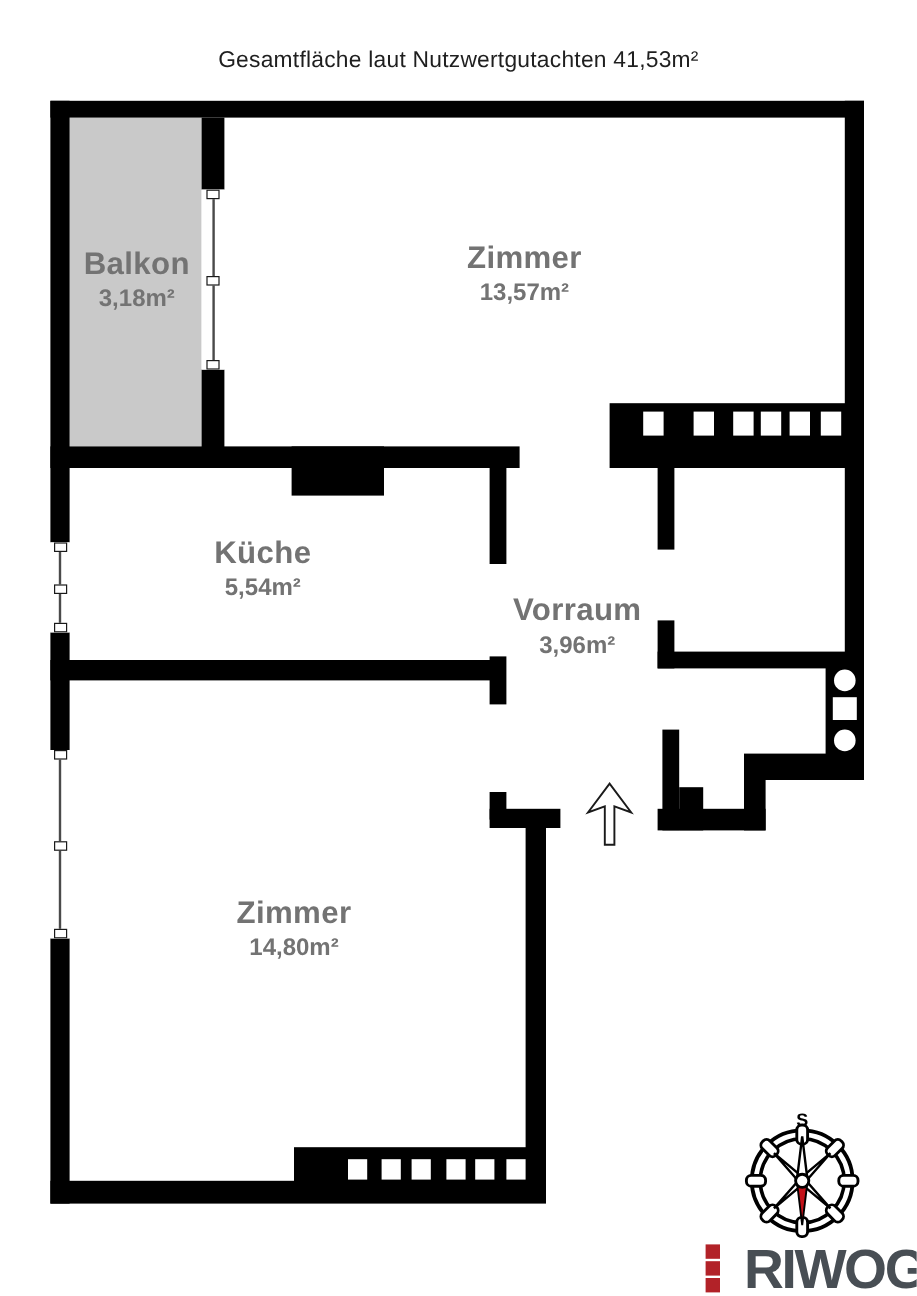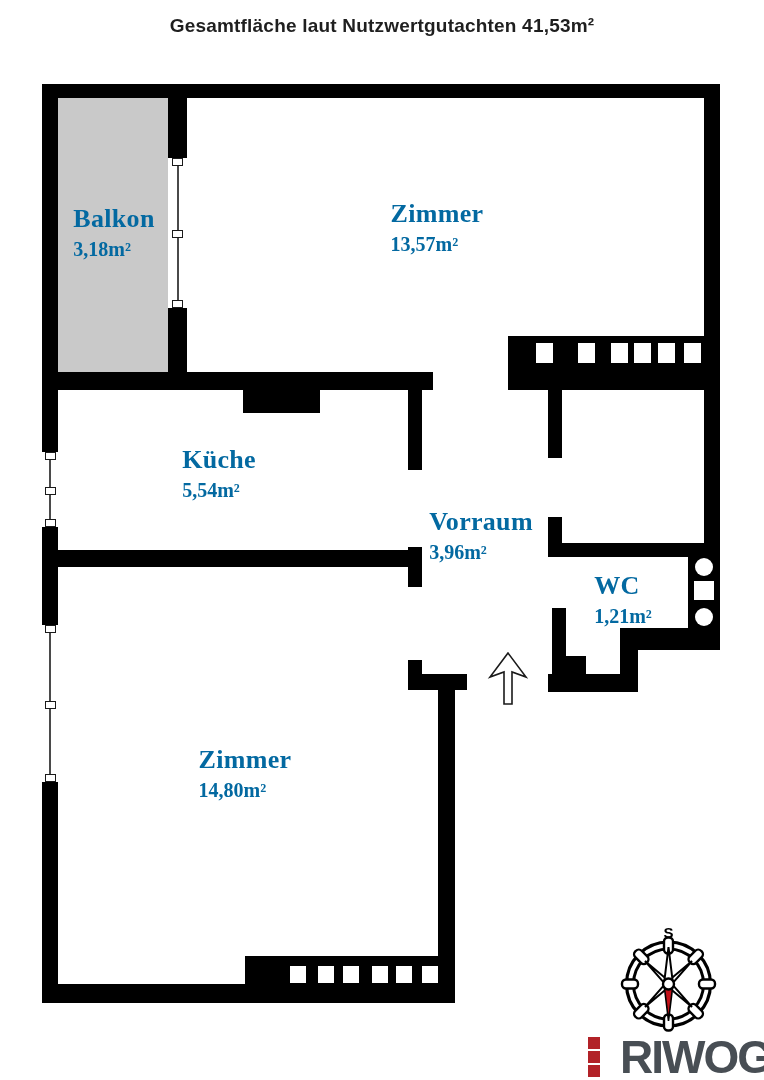--- a/index.html
+++ b/index.html
@@ -1,28 +1,28 @@
 <!DOCTYPE html>
 <html><head>
 <meta charset="utf-8">
 <style>
   html,body { margin:0; padding:0; background:#ffffff; }
   .page {
     position:relative; width:764px; height:1080px; background:#ffffff;
     font-family:"Liberation Sans", sans-serif; overflow:hidden;
   }
   .title {
-    position:absolute; left:0; top:15px; width:100%;
-    text-align:center; font-size:19px; font-weight:700; color:#1f1f1f;
+    position:absolute; left:0; top:40px; width:100%;
+    text-align:center; font-size:19px; font-weight:400; color:#1f1f1f;
     letter-spacing:.2px;
   }
   .w { position:absolute; background:#000000; }
   .balcony-fill { position:absolute; left:58px; top:98px; width:110px; height:274px; background:#c9c9c9; }
   .wsq { position:absolute; background:#ffffff; }
-  .room-label { position:absolute; transform:translateX(-50%); color:#0369a1; white-space:nowrap;font-family:Liberation Serif, serif; }
+  .room-label { position:absolute; transform:translateX(-50%); text-align:center; color:#737373; white-space:nowrap; }
   .rname { font-size:26px; font-weight:700; letter-spacing:.3px; line-height:1.1; }
   .rarea { font-size:20px; font-weight:600; margin-top:4px; }
   .window { position:absolute; background:#ffffff; }
   .window .wline { position:absolute; left:50%; top:2px; bottom:2px; width:2px; margin-left:-1px; background:#4a4a4a; }
   .window .whandle {
     position:absolute; left:50%; width:9px; height:6px; margin-left:-5.5px;
     background:#ffffff; border:1.5px solid #1a1a1a;
   }
   .shaft-sym { position:absolute; background:#ffffff; }
   .round { border-radius:50%; }
@@ -111,27 +111,23 @@
     <div class="rarea">3,18m²</div>
   </div>
   <div class="room-label" style="left:437px;top:200px">
     <div class="rname">Zimmer</div>
     <div class="rarea">13,57m²</div>
   </div>
   <div class="room-label" style="left:219px;top:446px">
     <div class="rname">Küche</div>
     <div class="rarea">5,54m²</div>
   </div>
-  <div class="room-label" style="left:481px;top:508px">
+  <div class="room-label" style="left:481px;top:494px">
     <div class="rname">Vorraum</div>
     <div class="rarea">3,96m²</div>
-  </div>
-  <div class="room-label" style="left:623px;top:572px">
-    <div class="rname">WC</div>
-    <div class="rarea">1,21m²</div>
   </div>
   <div class="room-label" style="left:245px;top:746px">
     <div class="rname">Zimmer</div>
     <div class="rarea">14,80m²</div>
   </div>
 
   <svg style="left:487px;top:651px" width="42" height="56" viewBox="0 0 42 56">
     <path d="M21,2 L3,26 L17,21 L17,53 L25,53 L25,21 L39,26 Z" fill="#ffffff" stroke="#1a1a1a" stroke-width="1.6" stroke-linejoin="miter"></path>
   </svg>
 

